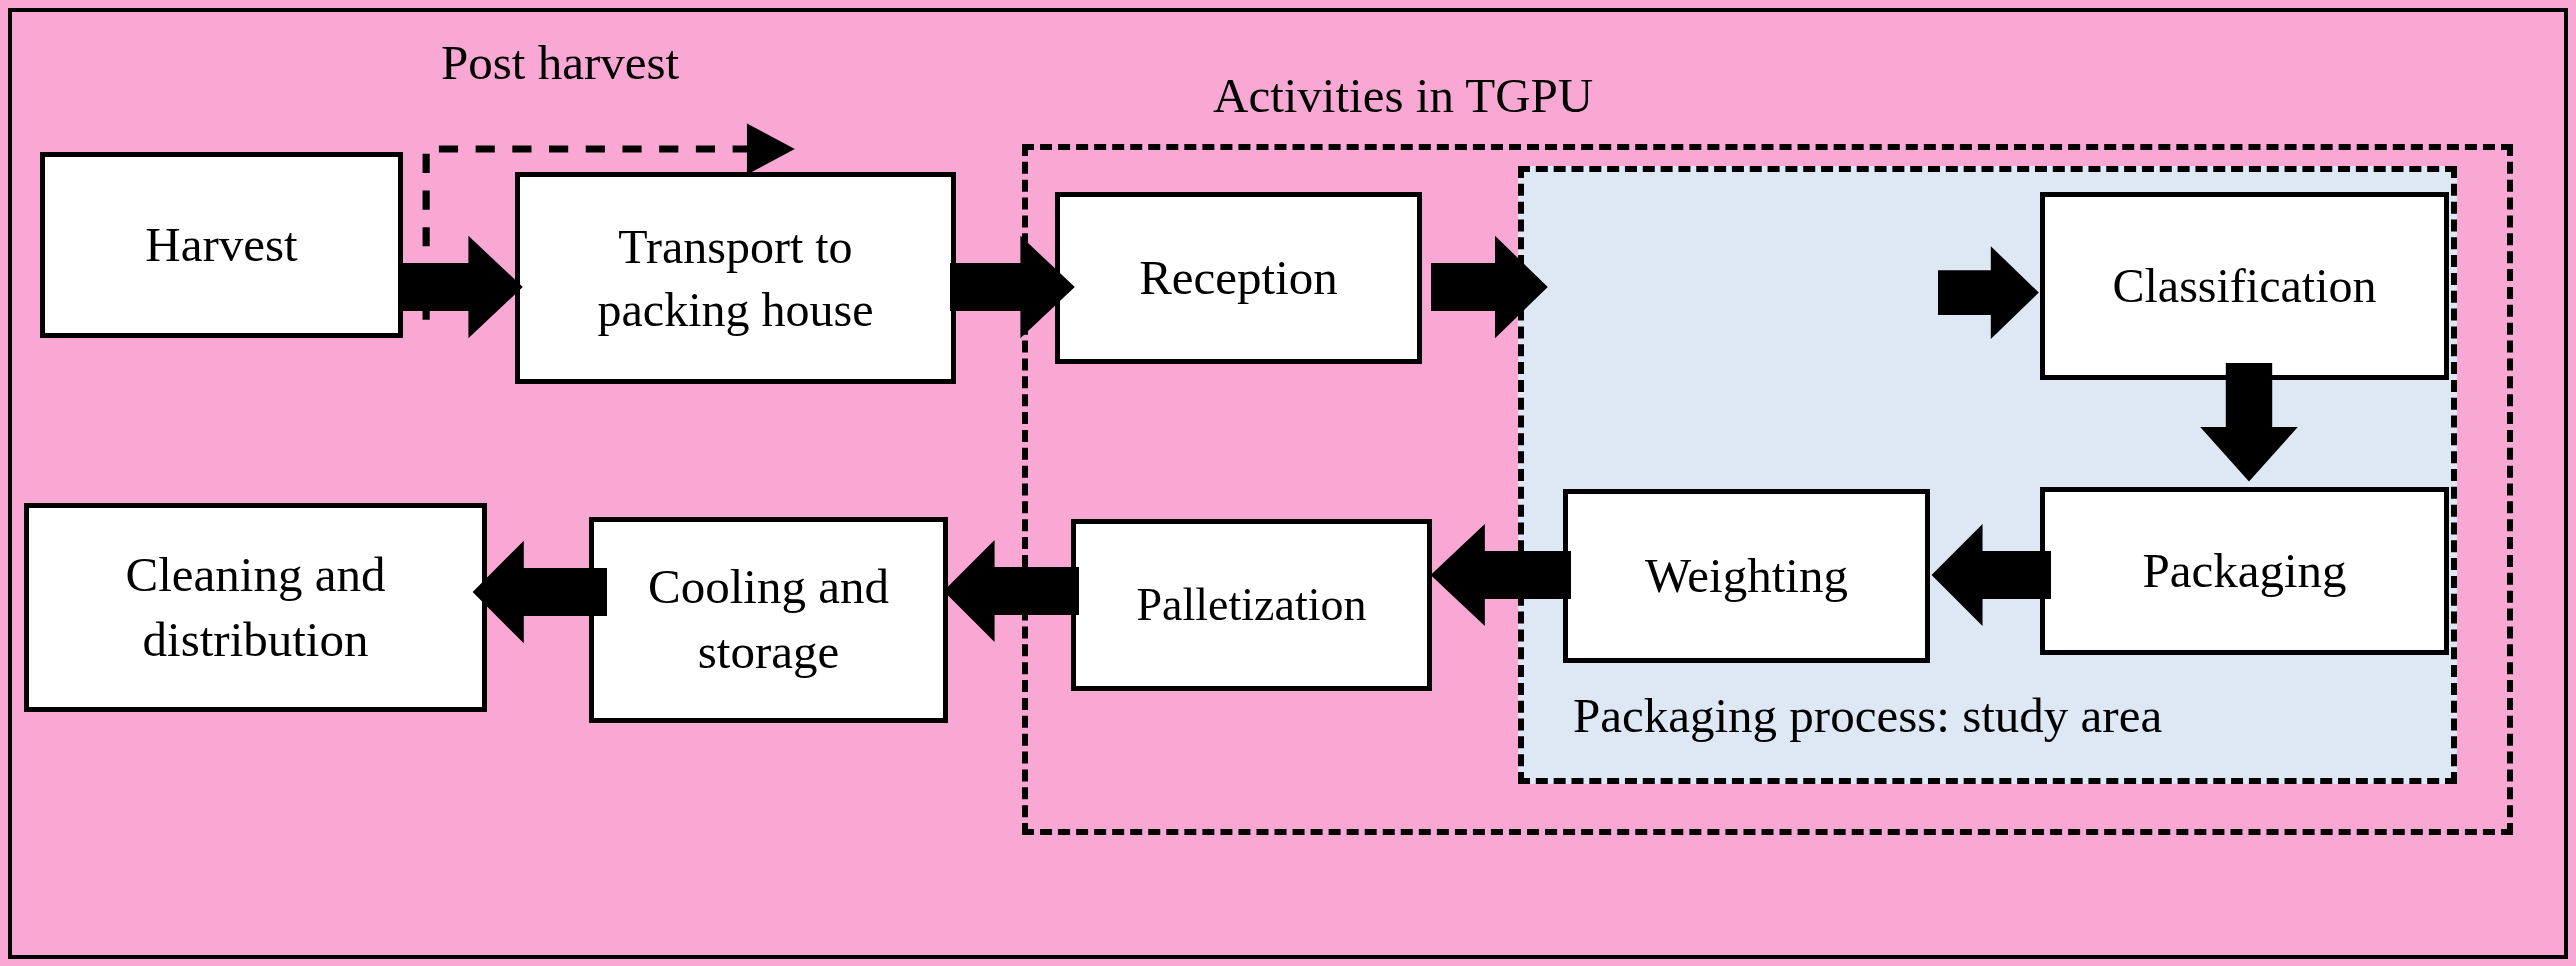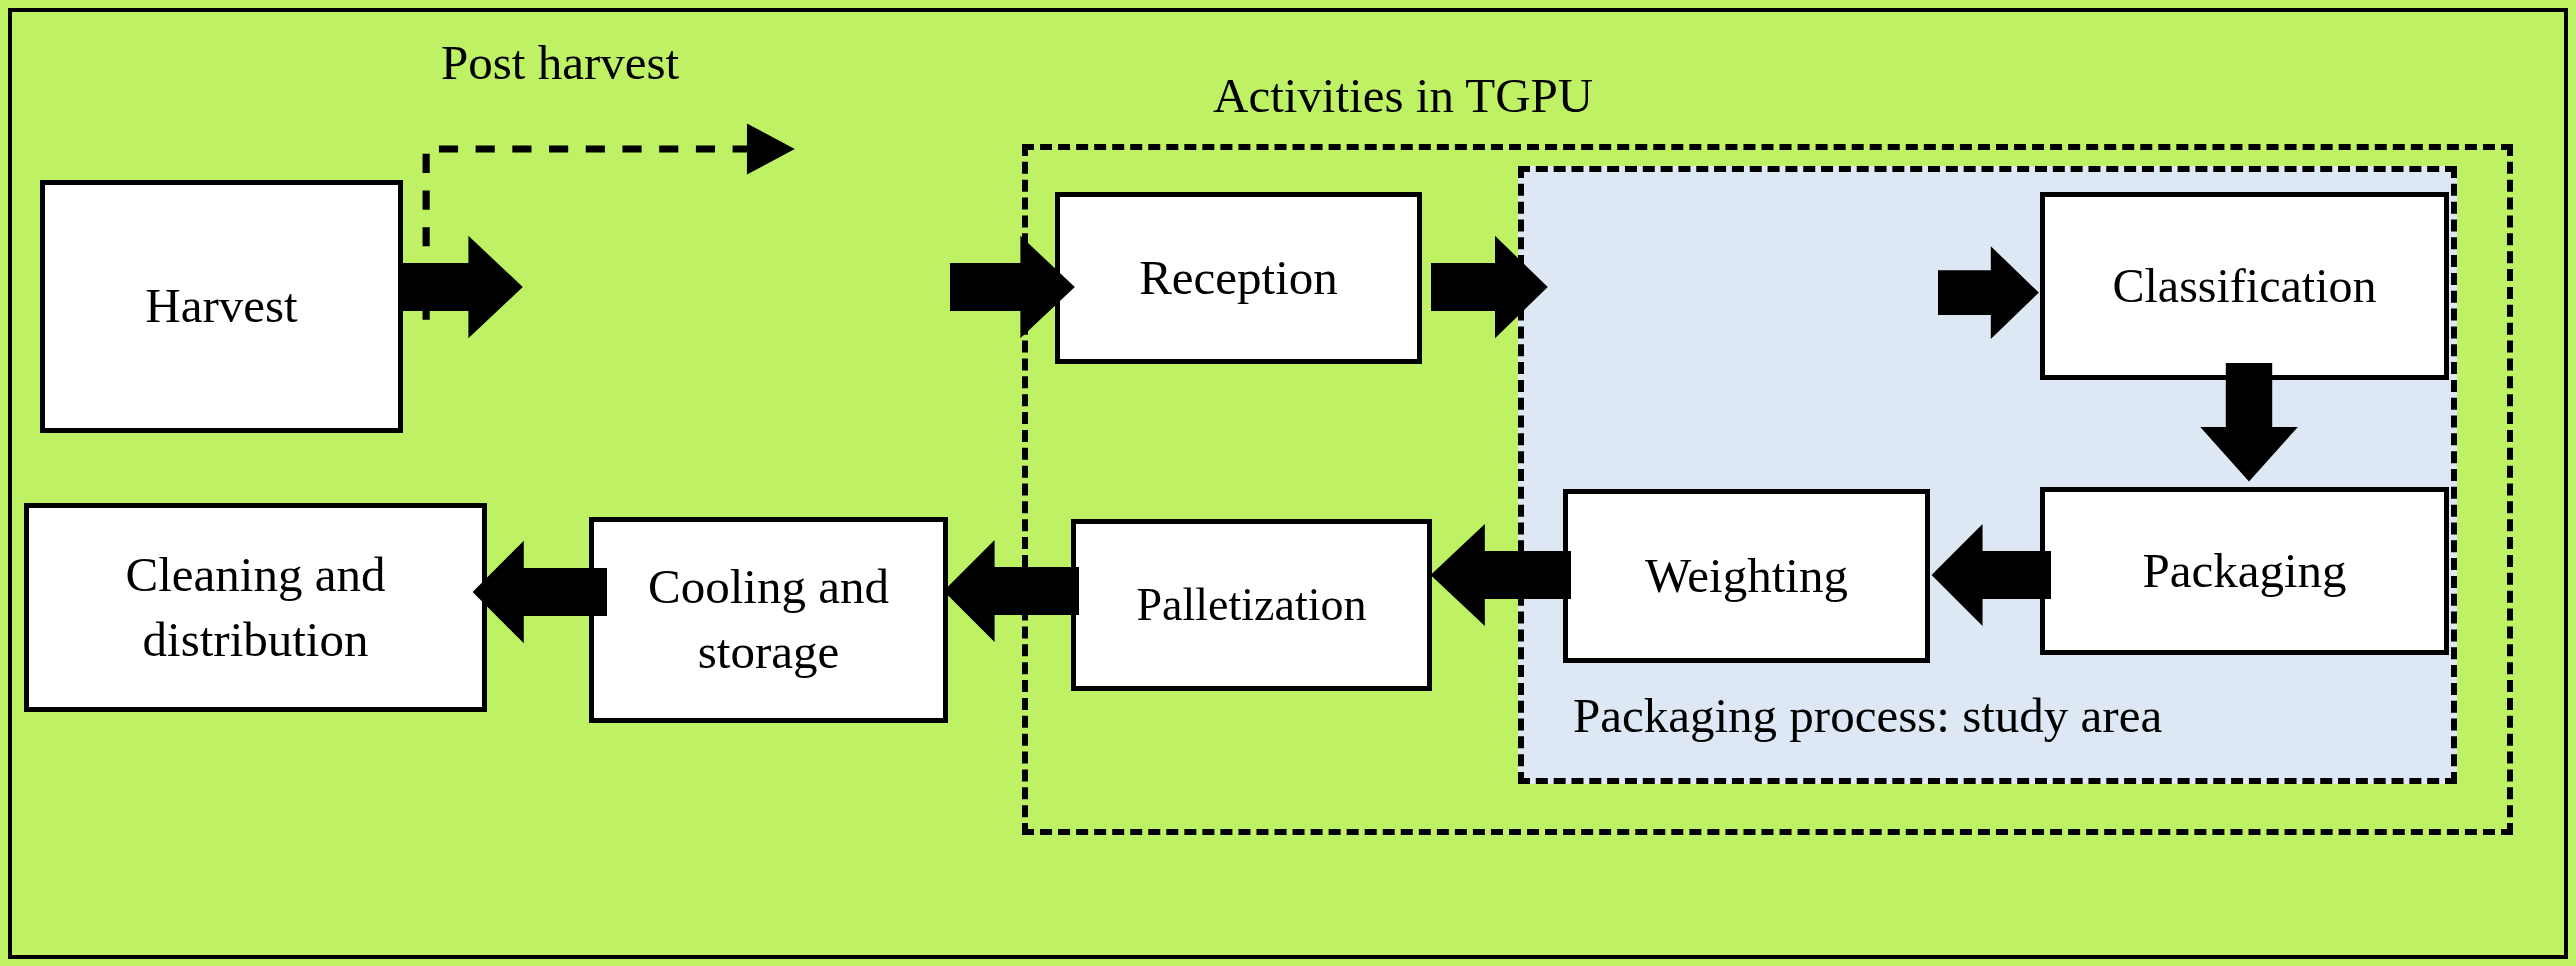--- a/index.html
+++ b/index.html
@@ -7,21 +7,21 @@
     padding: 0;
     background: #ffffff;
   }
   body {
     font-family: "Liberation Serif", "DejaVu Serif", serif;
   }
   #canvas {
     position: relative;
     width: 2576px;
     height: 967px;
-    background: #bef264;
+    background: #f9a8d4;
     box-sizing: border-box;
     overflow: hidden;
   }
   
   #outer-frame {
     position: absolute;
     left: 8px;
     top: 8px;
     width: 2560px;
     height: 951px;
@@ -100,30 +100,36 @@
 
   <div class="caption" id="study-caption" style="left:1573px; top:687px;">Packaging process: study area</div>
 
   <div id="post-harvest-connector" style="left:399px; top:120px;">
     <svg width="415" height="208" viewBox="0 0 520 260">
       <path d="M 34 250 L 34 36 L 440 36" fill="none" stroke="#000000" stroke-width="9" stroke-dasharray="24 22"></path>
       <path d="M 436 4 L 496 36 L 436 68 Z" fill="#000000"></path>
     </svg>
   </div>
 
-  <div class="node" id="node-harvest" style="left:40px; top:180px; width:363px; height:253px;">
+  <div class="node" id="node-harvest" style="left:40px; top:152px; width:363px; height:186px;">
     <span class="label">Harvest</span>
   </div>
 
   <div class="arrow" style="left:398px; top:231px;">
     <svg width="128" height="112" viewBox="0 0 160 140">
       <path d="M 0 40 L 88 40 L 88 6 L 156 70 L 88 134 L 88 100 L 0 100 Z" fill="#000000"></path>
     </svg>
   </div>
 
+  <div class="node" id="node-transport" style="left:515px; top:172px; width:441px; height:212px; font-size:48px;">
+    <span class="label">
+      <span>Transport to</span><br>
+      <span>packing house</span>
+    </span>
+  </div>
 
   <div class="arrow" style="left:950px; top:231px;">
     <svg width="128" height="112" viewBox="0 0 160 140">
       <path d="M 0 40 L 88 40 L 88 6 L 156 70 L 88 134 L 88 100 L 0 100 Z" fill="#000000"></path>
     </svg>
   </div>
 
   <div class="node" id="node-reception" style="left:1055px; top:192px; width:367px; height:172px;">
     <span class="label">Reception</span>
   </div>

